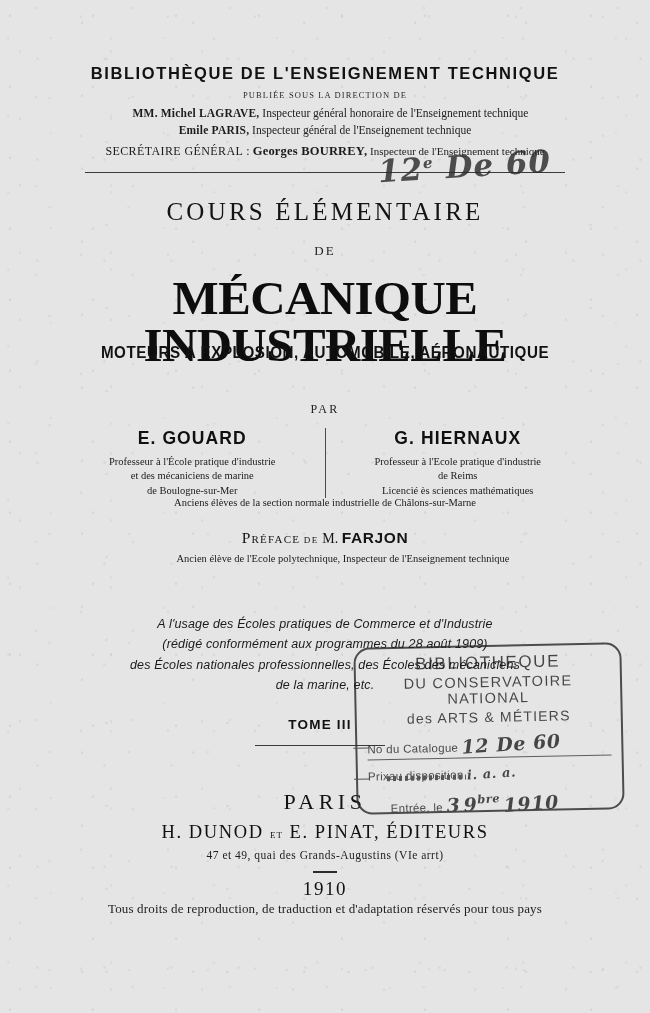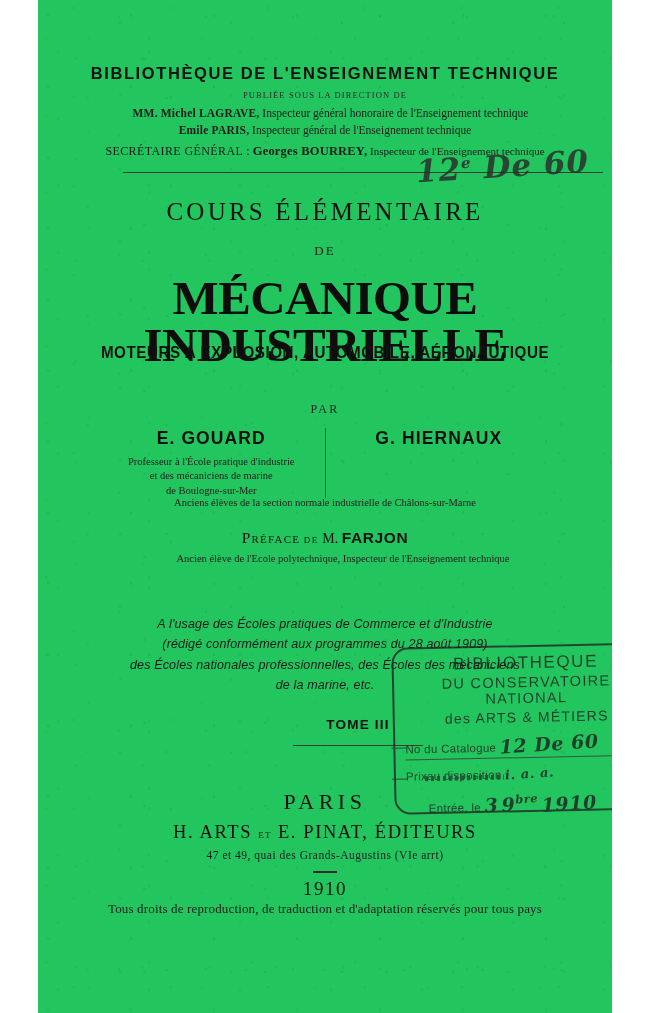--- a/index.html
+++ b/index.html
@@ -4,24 +4,24 @@
 <title>Cours élémentaire de mécanique industrielle — Title page</title>
 <style>
   html, body {
     margin: 0;
     padding: 0;
     background: #ffffff;
   }
 
   .page {
     position: relative;
-    width: 574px;
+    width: 650px;
     height: 1013px;
     margin: 0 auto;
-    background: #22c55e;
+    background: #e5e5e5;
     overflow: hidden;
     font-family: "Liberation Serif", "DejaVu Serif", serif;
     color: #1a1a1a;
     -webkit-font-smoothing: antialiased;
   }
 
   
   .page::before {
     content: "";
     position: absolute;
@@ -432,20 +432,25 @@
       <div class="author-col left">
         <div class="author-name">E. GOUARD</div>
         <div class="author-aff">
           <div>Professeur à l'École pratique d'industrie</div>
           <div>et des mécaniciens de marine</div>
           <div>de Boulogne-sur-Mer</div>
         </div>
       </div>
       <div class="author-col right">
         <div class="author-name">G. HIERNAUX</div>
+        <div class="author-aff">
+          <div>Professeur à l'Ecole pratique d'industrie</div>
+          <div>de Reims</div>
+          <div>Licencié ès sciences mathématiques</div>
+        </div>
       </div>
     </div>
 
     <div class="ctr alumni">Anciens élèves de la section normale industrielle de Châlons-sur-Marne</div>
 
     <div class="ctr preface">
       <span class="pf-word">Préface</span>
       <span class="pf-de">de</span>
       <span class="pf-m">M.</span>
       <span class="pf-name">FARJON</span>
@@ -457,21 +462,21 @@
       <div>(rédigé conformément aux programmes du 28 août 1909)</div>
       <div>des Écoles nationales professionnelles, des Écoles des mécaniciens</div>
       <div>de la marine, etc.</div>
     </div>
 
     <div class="tome">TOME III</div>
     <div class="rule-tome"></div>
 
     <div class="ctr paris">PARIS</div>
     <div class="ctr publisher">
-      <span>H. ARTS</span>
+      <span>H. DUNOD</span>
       <span class="et">et</span>
       <span>E. PINAT, ÉDITEURS</span>
     </div>
     <div class="ctr address scp">47 et 49, quai des Grands-Augustins (VIe arrt)</div>
     <div class="rule-dash"></div>
     <div class="ctr year">1910</div>
     <div class="ctr rights">Tous droits de reproduction, de traduction et d'adaptation réservés pour tous pays</div>
 
     <div class="stamp">
       <div class="stamp-inner">

